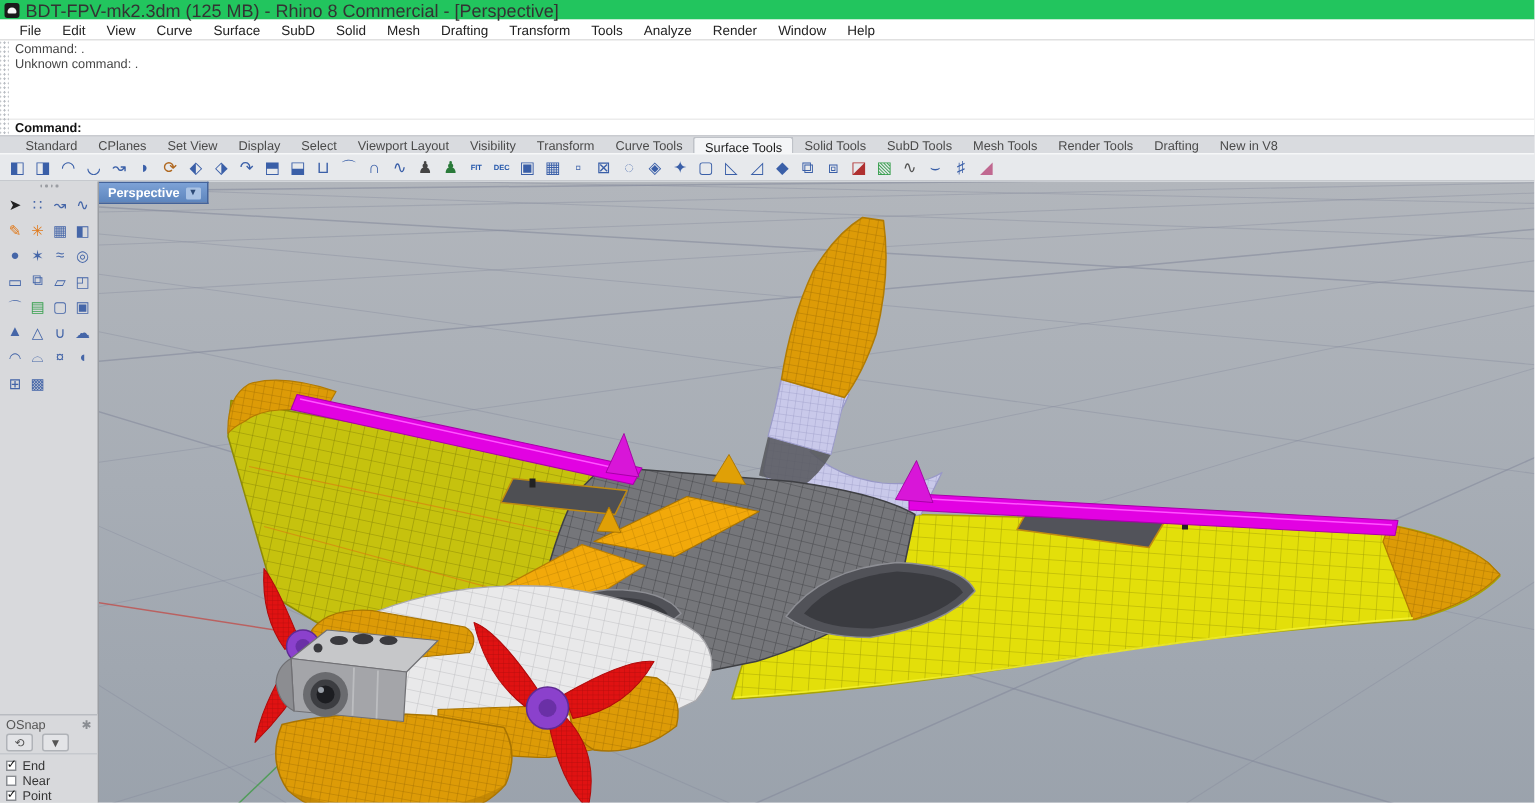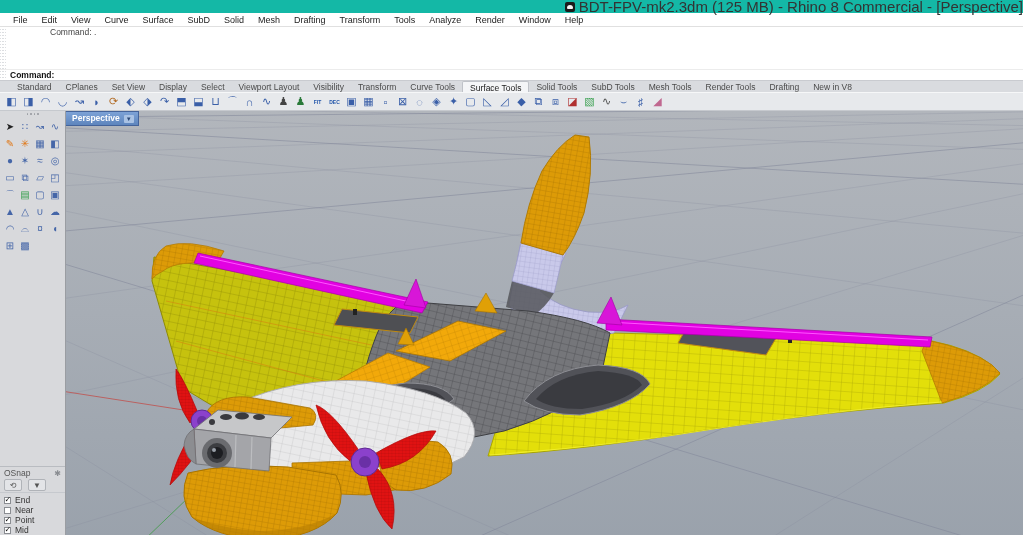--- a/index.html
+++ b/index.html
@@ -1,35 +1,35 @@
 <!DOCTYPE html>
 <html><head>
 <meta charset="utf-8">
 <style>
   * { margin:0; padding:0; box-sizing:border-box; }
   html,body { width:1023px; height:535px; overflow:hidden;
     font-family:"Liberation Sans", sans-serif; background:#e9eaed; }
 
   
-  .titlebar { height:13px; background:#14b8a6; display:flex; align-items:center;
-    padding-left:3px; font-size:15px; color:#333;justify-content:flex-end; }
+  .titlebar { height:13px; background:#22c55e; display:flex; align-items:center;
+    padding-left:3px; font-size:12px; color:#333; }
   .appicon { width:10px; height:10px; background:#1a1a1a; border-radius:2px;
     margin-right:4px; position:relative; flex:0 0 auto; }
   .appicon::after { content:""; position:absolute; left:2px; top:3px; width:6px; height:4px;
     background:#f5f5f5; border-radius:3px 3px 1px 1px; }
   .menubar { height:13px; background:#ffffff; display:flex; align-items:center;
     font-size:9px; color:#222; padding-left:6px; }
   .menubar .menu-item { padding:0 7px; cursor:default; }
 
   
   .cmdwrap { background:#ffffff; border-top:1px solid #e0e0e0; position:relative; }
   .cmd-gutter { position:absolute; left:0; top:0; bottom:0; width:6px;
     background-image:radial-gradient(circle, #b8bcc2 0.7px, transparent 0.8px);
     background-size:3px 3px; background-position:center; }
-  .cmd-line { height:10px; line-height:10px; font-size:8.5px; color:#444; padding-left:10px;margin-left:40px; }
+  .cmd-line { height:10px; line-height:10px; font-size:8.5px; color:#444; padding-left:10px; }
   .cmd-prompt { height:11px; line-height:11px; font-size:8.5px; font-weight:bold; color:#111;
     padding-left:10px; background:#fff; border-top:1px solid #ececec;margin-top:32px; }
 
   
   .tabstrip { height:12px; background:#d9dbdf; display:flex; align-items:flex-end;
     font-size:8.5px; color:#4a4a4a; padding-left:10px; border-top:1px solid #c9cbd0; }
   .tab { padding:1px 7px 1px 7px; height:11px; line-height:10px; cursor:default; white-space:nowrap; }
   .tab.active { background:#f4f5f7; color:#1a1a1a; border:1px solid #bfc2c8; border-bottom:none;
     border-radius:2px 2px 0 0; }
 
@@ -101,20 +101,21 @@
     <span class="menu-item">Render</span>
     <span class="menu-item">Window</span>
     <span class="menu-item">Help</span>
   </div>
 
 <div class="cmdwrap">
   <div class="cmd-gutter"></div>
   <div>
 
   <div class="cmd-line">Command: .</div>
+      <div class="cmd-line">Unknown command: .</div>
     </div>
   <div class="cmd-prompt">Command:</div>
 </div>
 
 <div class="tabstrip">
 
 <span class="tab">Standard</span>
     <span class="tab">CPlanes</span>
     <span class="tab">Set View</span>
     <span class="tab">Display</span>

